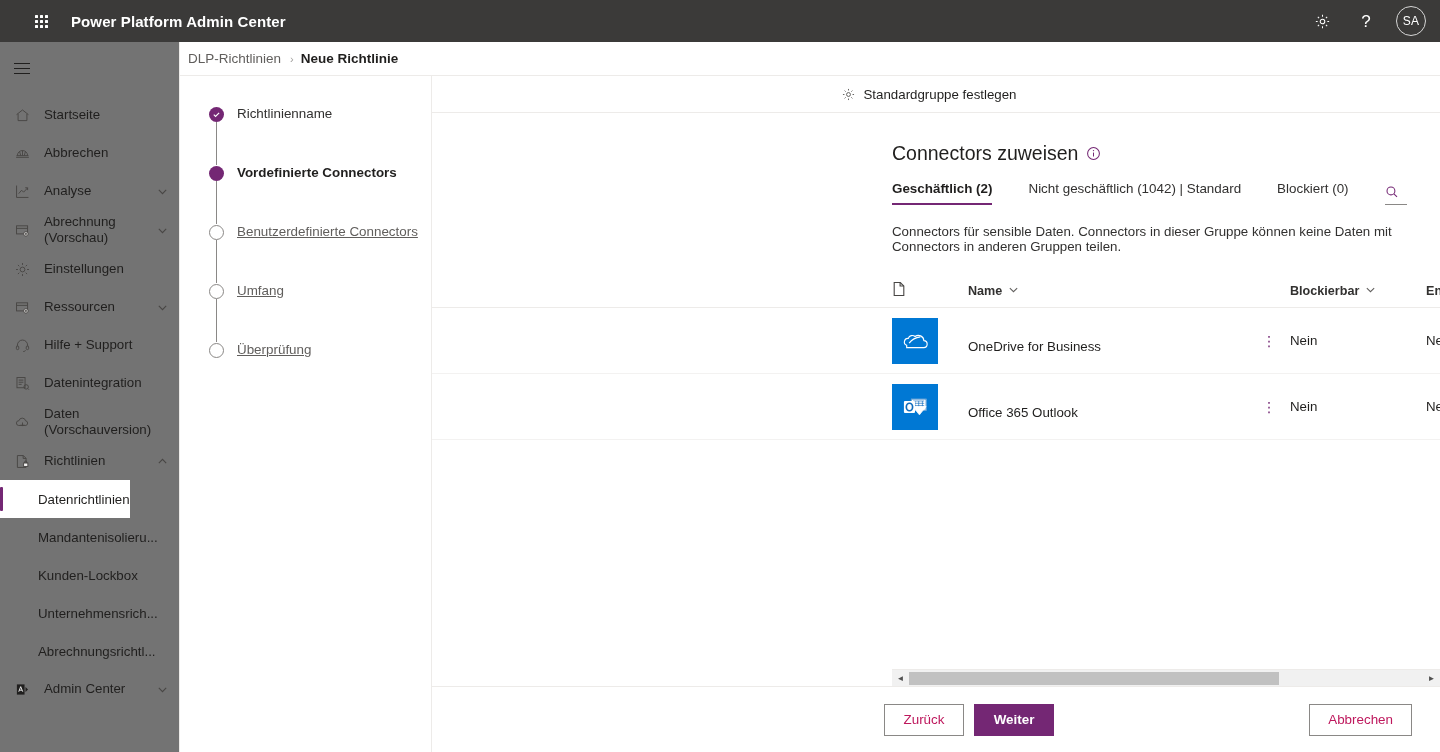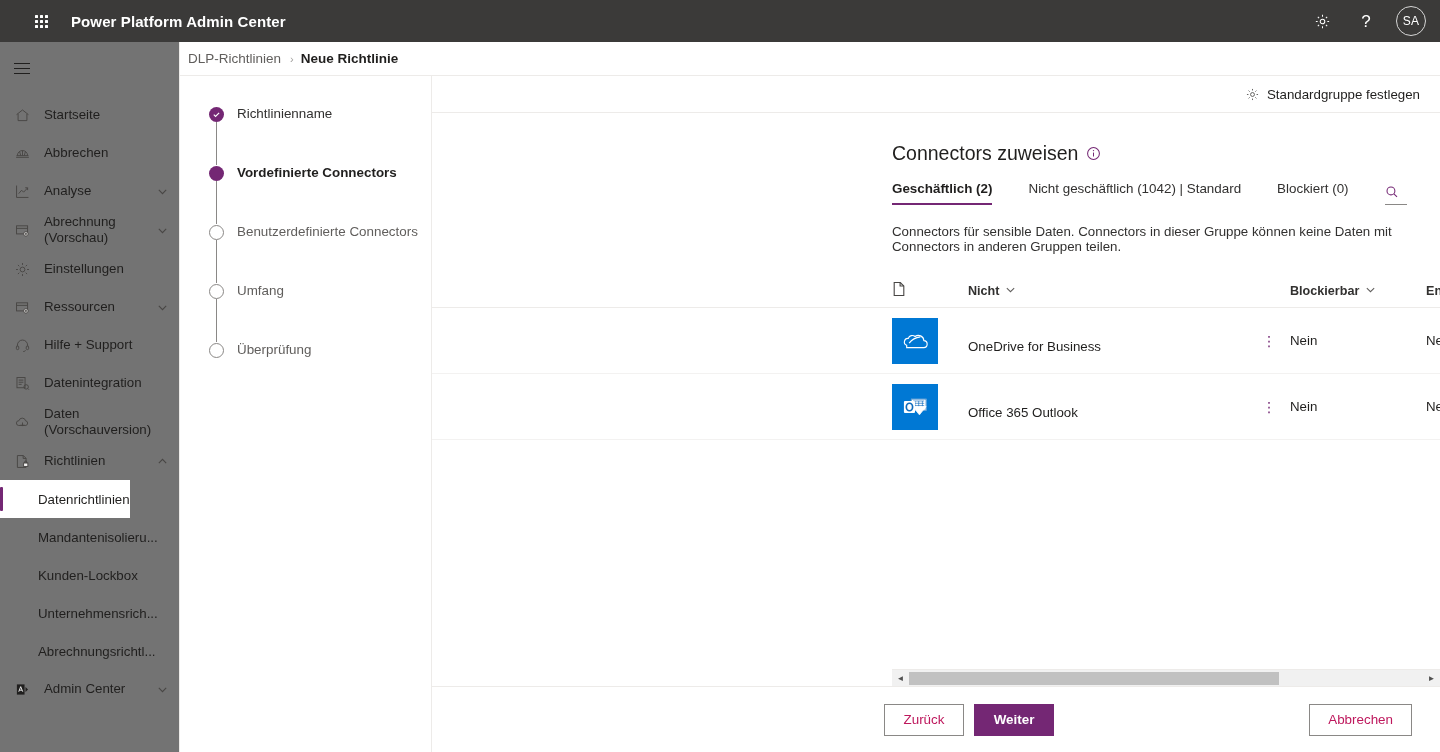--- a/index.html
+++ b/index.html
@@ -121,29 +121,29 @@
   }
   .step { display: flex; align-items: flex-start; position: relative; }
   .step-marker { width: 24px; min-width: 24px; display: flex; justify-content: center; padding-top: 1px; }
   .dot { width: 15px; height: 15px; border-radius: 50%; box-sizing: border-box; }
   .dot.done { background: #742774; display: flex; align-items: center; justify-content: center; }
   .dot.active { background: #742774; }
   .dot.todo { border: 1.3px solid #8a8886; background: #ffffff; }
   .step-label { margin-left: 9px; font-size: 13.4px; line-height: 16px; }
   .step-label.done { color: #323130; }
   .step-label.active { color: #201f1e; font-weight: bold; }
-  .step-label.todo { color: #605e5c; }
+  .step-label.todo { color: #605e5c; text-decoration: underline; }
   .connector-line { width: 1px; height: 43px; background: #8a8886; margin-left: 11.5px; }
 
   
   .main { flex: 1; display: flex; flex-direction: column; min-width: 0; border-top: 1px solid #edebe9; }
 
   .cmdbar {
     height: 37px; min-height: 37px;
-    display: flex; align-items: center; justify-content: flex-end;
+    display: flex; align-items: center; justify-content: center;
     border-bottom: 1px solid #edebe9;
     padding-right: 14px;
   }
   .cmd-btn {
     display: flex; align-items: center; gap: 7px;
     font-size: 13.3px; color: #201f1e; cursor: pointer;
     padding: 5px 6px; height: 30px;
   }
 
   .panel { flex: 1; display: flex; flex-direction: column; min-height: 0; padding: 0 0 0 0; }
@@ -562,21 +562,21 @@
               <div class="thead">
                 <div class="c-icon">
                   <span>
                     <svg width="14" height="16" viewBox="0 0 14 16" fill="none" stroke="#484644" stroke-width="1.1">
                         <path d="M2.2 1.5h6.1L11.8 5v9.5H2.2z"></path>
                         <path d="M8.1 1.5V5h3.7"></path>
                       </svg>
                   </span>
                 </div>
                 <div class="c-name th">
-                  <span>Nicht</span>
+                  <span>Name</span>
                   <span class="chev">
                     <svg width="11" height="11" viewBox="0 0 12 12" fill="none" stroke="#605e5c" stroke-width="1.1">
                         <path d="M2 4.4L6 8.4l4-4"></path>
                       </svg>
                   </span>
                 </div>
                 <div class="c-block th">
                   <span>Blockierbar</span>
                   <span class="chev">
                     <svg width="11" height="11" viewBox="0 0 12 12" fill="none" stroke="#605e5c" stroke-width="1.1">

